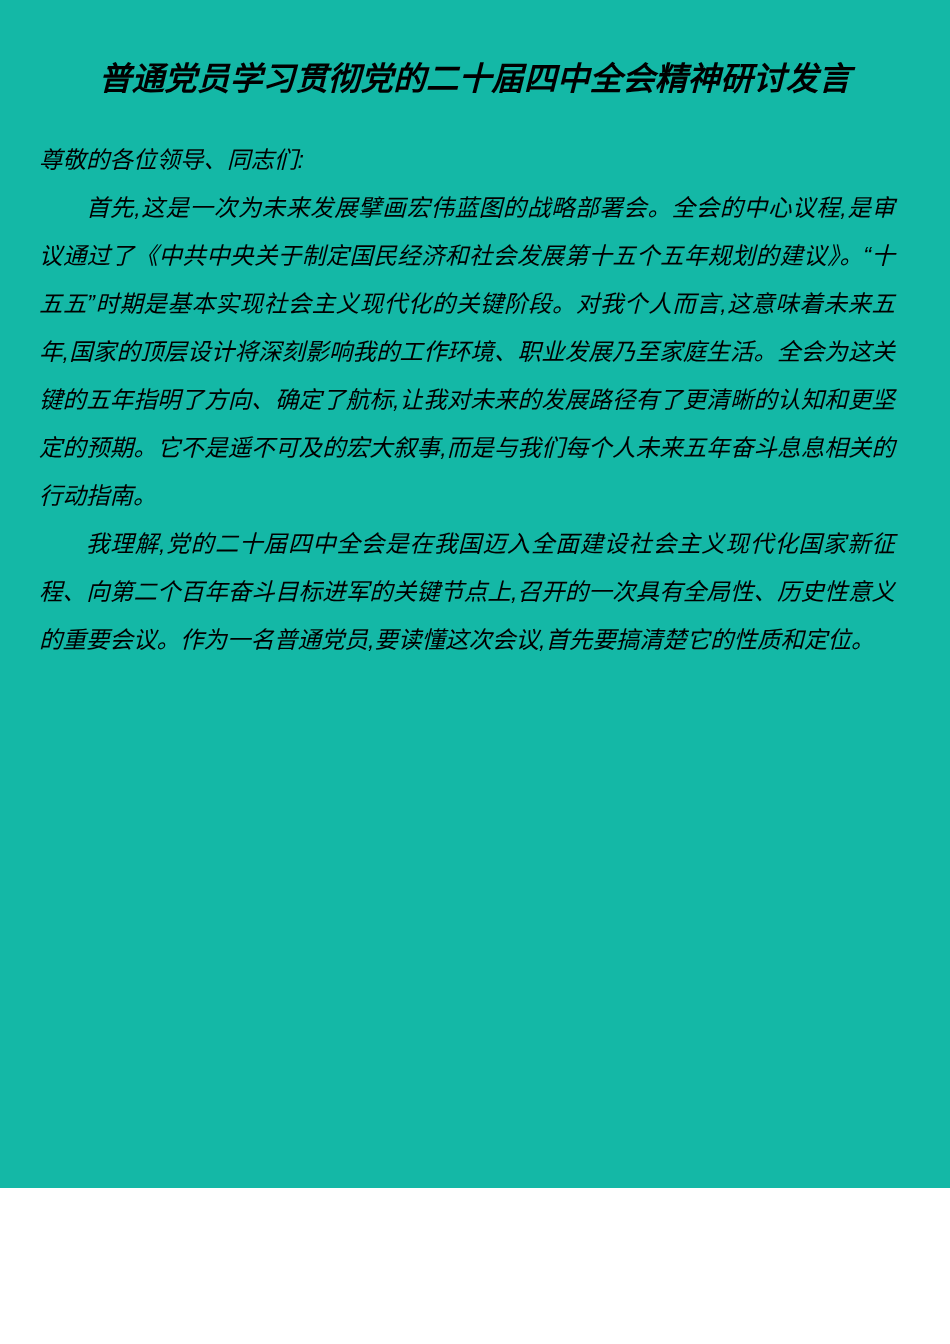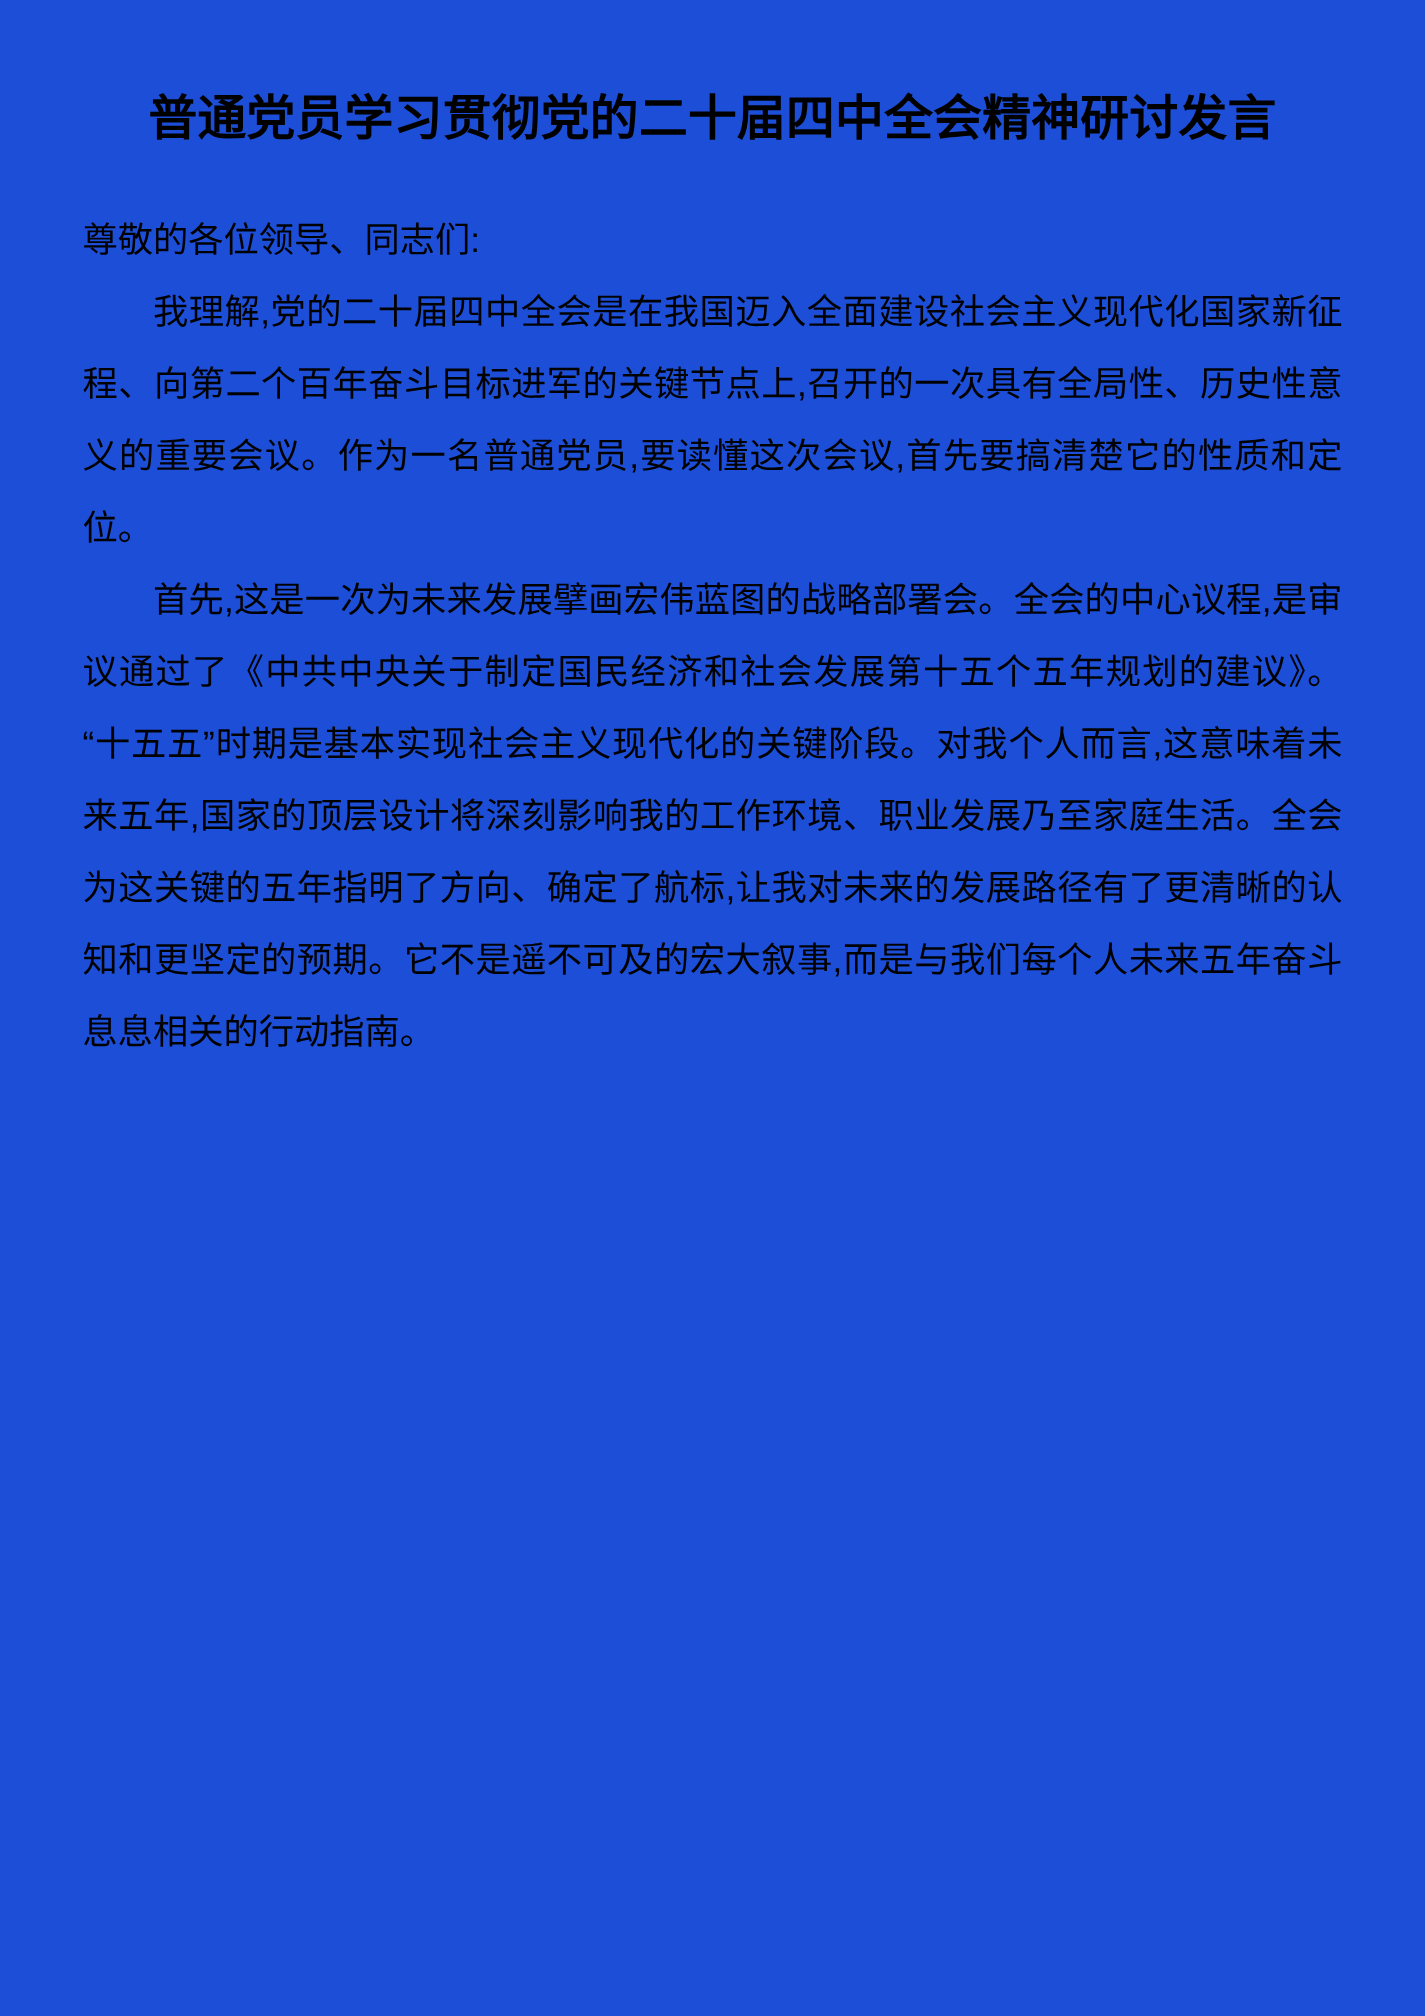--- a/index.html
+++ b/index.html
@@ -11,38 +11,39 @@
   body {
     width: 950px;
     height: 1344px;
     font-family: "Liberation Sans", "DejaVu Sans", sans-serif;
     color: #000000;
     overflow: hidden;
   }
   .page {
     position: relative;
     width: 950px;
-    height: 1344px;
+    height: 1188px;
     box-sizing: border-box;
     padding: 0;
-    background: #1d4ed8;
+    background: #14b8a6;
+    font-style: italic;
   }
   .doc-title {
     margin: 0;
     padding: 58px 62px 0 62px;
     font-size: 32.5px;
     font-weight: bold;
     line-height: 1.35;
     letter-spacing: 0.2px;
     text-align: center;
     color: #000000;
     white-space: nowrap;
   }
   .body-block {
-    padding: 0 55px 0 55px;
+    padding: 0 55px 0 39px;
     margin-top: 34px;
   }
   p.para {
     margin: 0 0 0 0;
     font-size: 23.5px;
     line-height: 48px;
     text-align: justify;
     text-justify: inter-ideograph;
     color: #000000;
     letter-spacing: 0px;
@@ -64,19 +65,19 @@
 
   <h1 class="doc-title">普通党员学习贯彻党的二十届四中全会精神研讨发言</h1>
 
   <div class="body-block">
 
     <p class="para salutation">尊敬的各位领导、同志们:</p>
 
 
 
 
+    <p class="para indent">首先,这是一次为未来发展擘画宏伟蓝图的战略部署会。全会的中心议程,是审议通过了《中共中央关于制定国民经济和社会发展第十五个五年规划的建议》。“十五五”时期是基本实现社会主义现代化的关键阶段。对我个人而言,这意味着未来五年,国家的顶层设计将深刻影响我的工作环境、职业发展乃至家庭生活。全会为这关键的五年指明了方向、确定了航标,让我对未来的发展路径有了更清晰的认知和更坚定的预期。它不是遥不可及的宏大叙事,而是与我们每个人未来五年奋斗息息相关的行动指南。</p>
+
     <p class="para indent">我理解,党的二十届四中全会是在我国迈入全面建设社会主义现代化国家新征程、向第二个百年奋斗目标进军的关键节点上,召开的一次具有全局性、历史性意义的重要会议。作为一名普通党员,要读懂这次会议,首先要搞清楚它的性质和定位。</p>
-
-    <p class="para indent">首先,这是一次为未来发展擘画宏伟蓝图的战略部署会。全会的中心议程,是审议通过了《中共中央关于制定国民经济和社会发展第十五个五年规划的建议》。“十五五”时期是基本实现社会主义现代化的关键阶段。对我个人而言,这意味着未来五年,国家的顶层设计将深刻影响我的工作环境、职业发展乃至家庭生活。全会为这关键的五年指明了方向、确定了航标,让我对未来的发展路径有了更清晰的认知和更坚定的预期。它不是遥不可及的宏大叙事,而是与我们每个人未来五年奋斗息息相关的行动指南。</p>
 
 
   </div>
 </div>
 
 </body></html>

